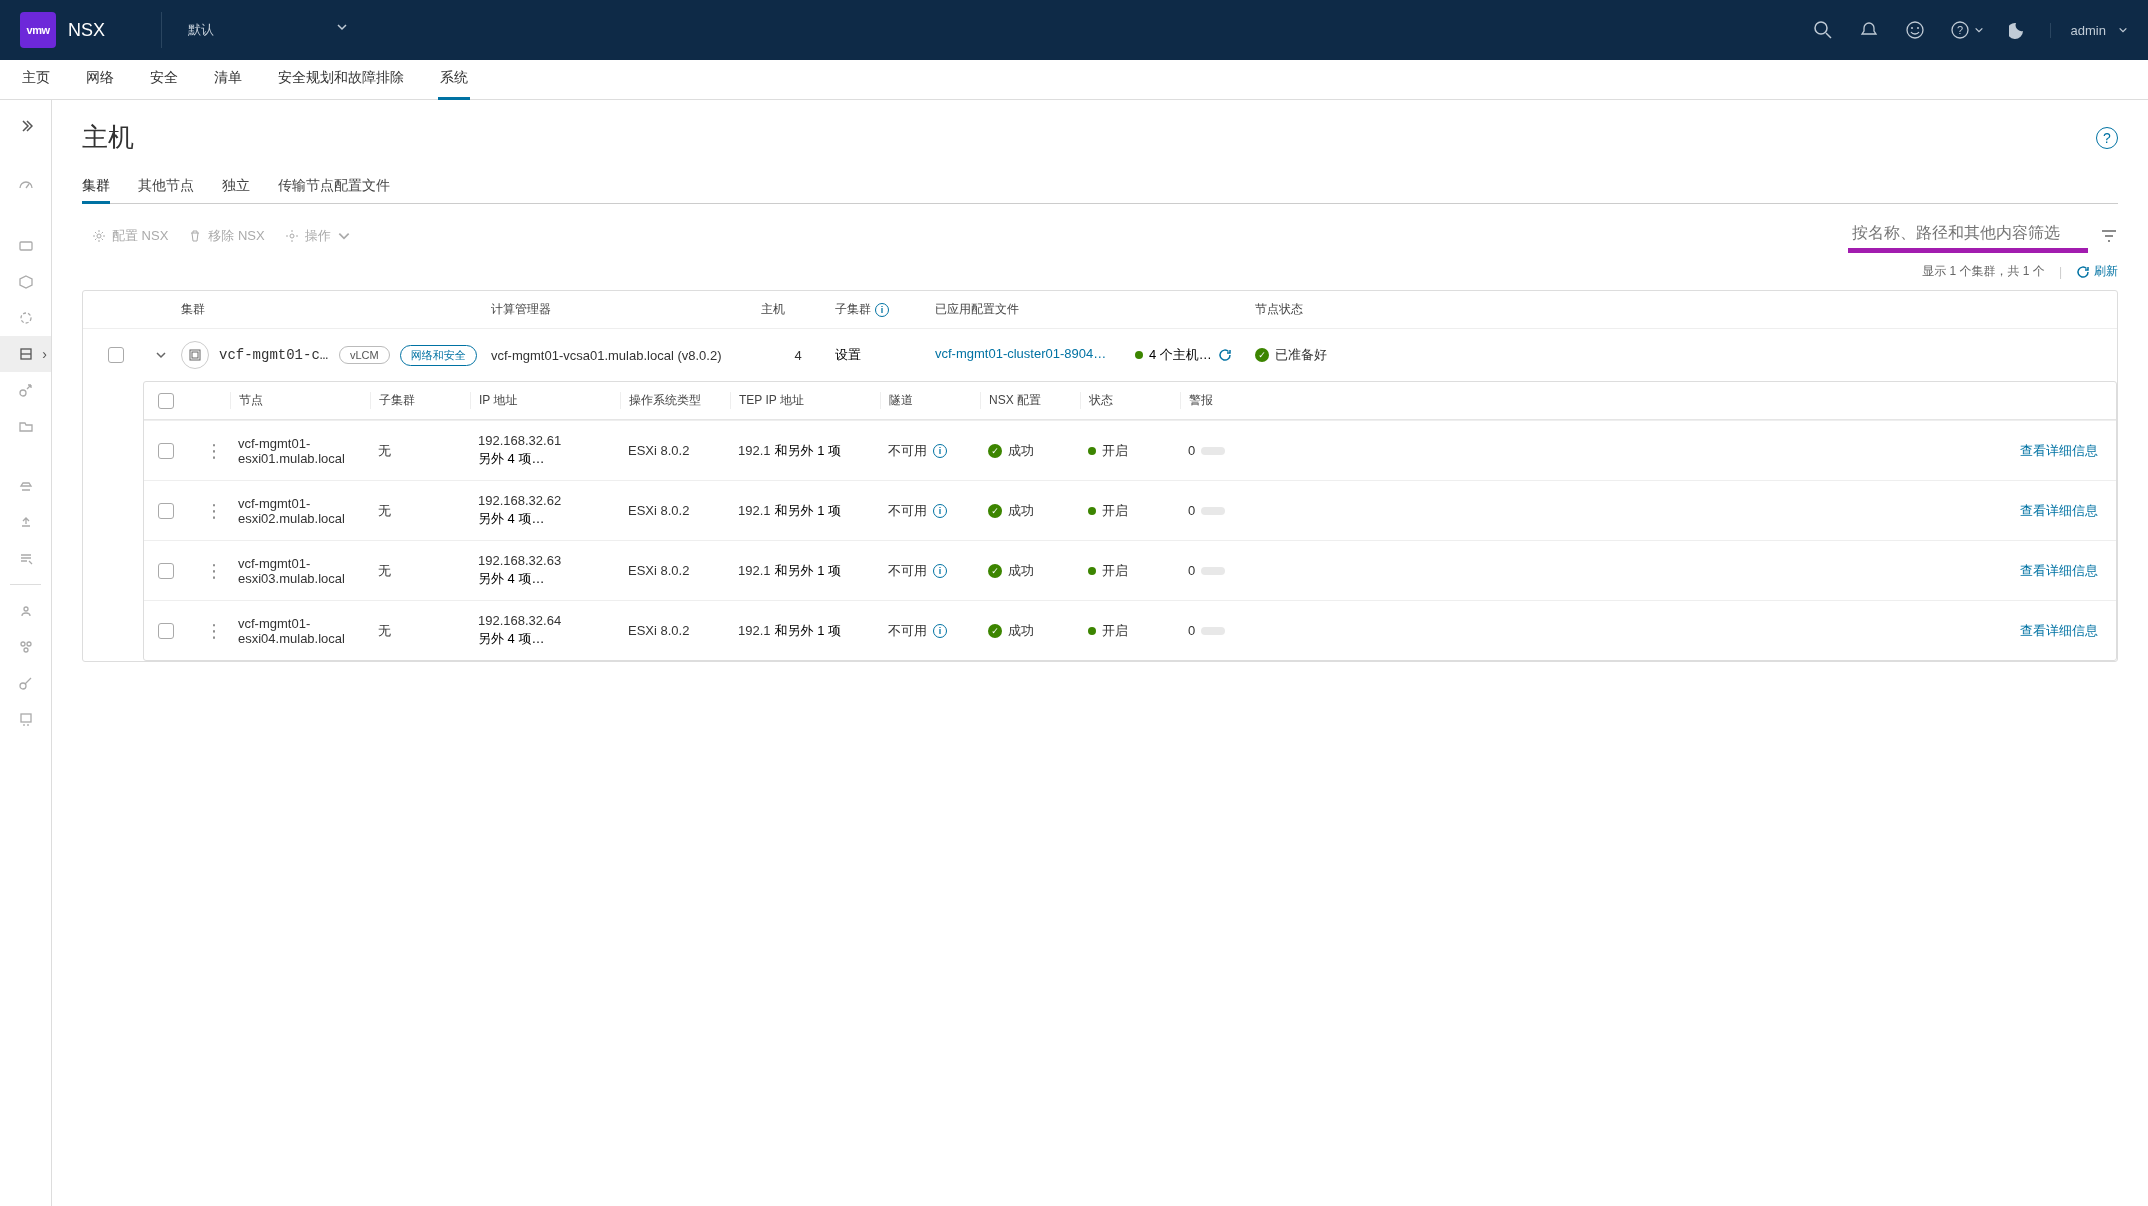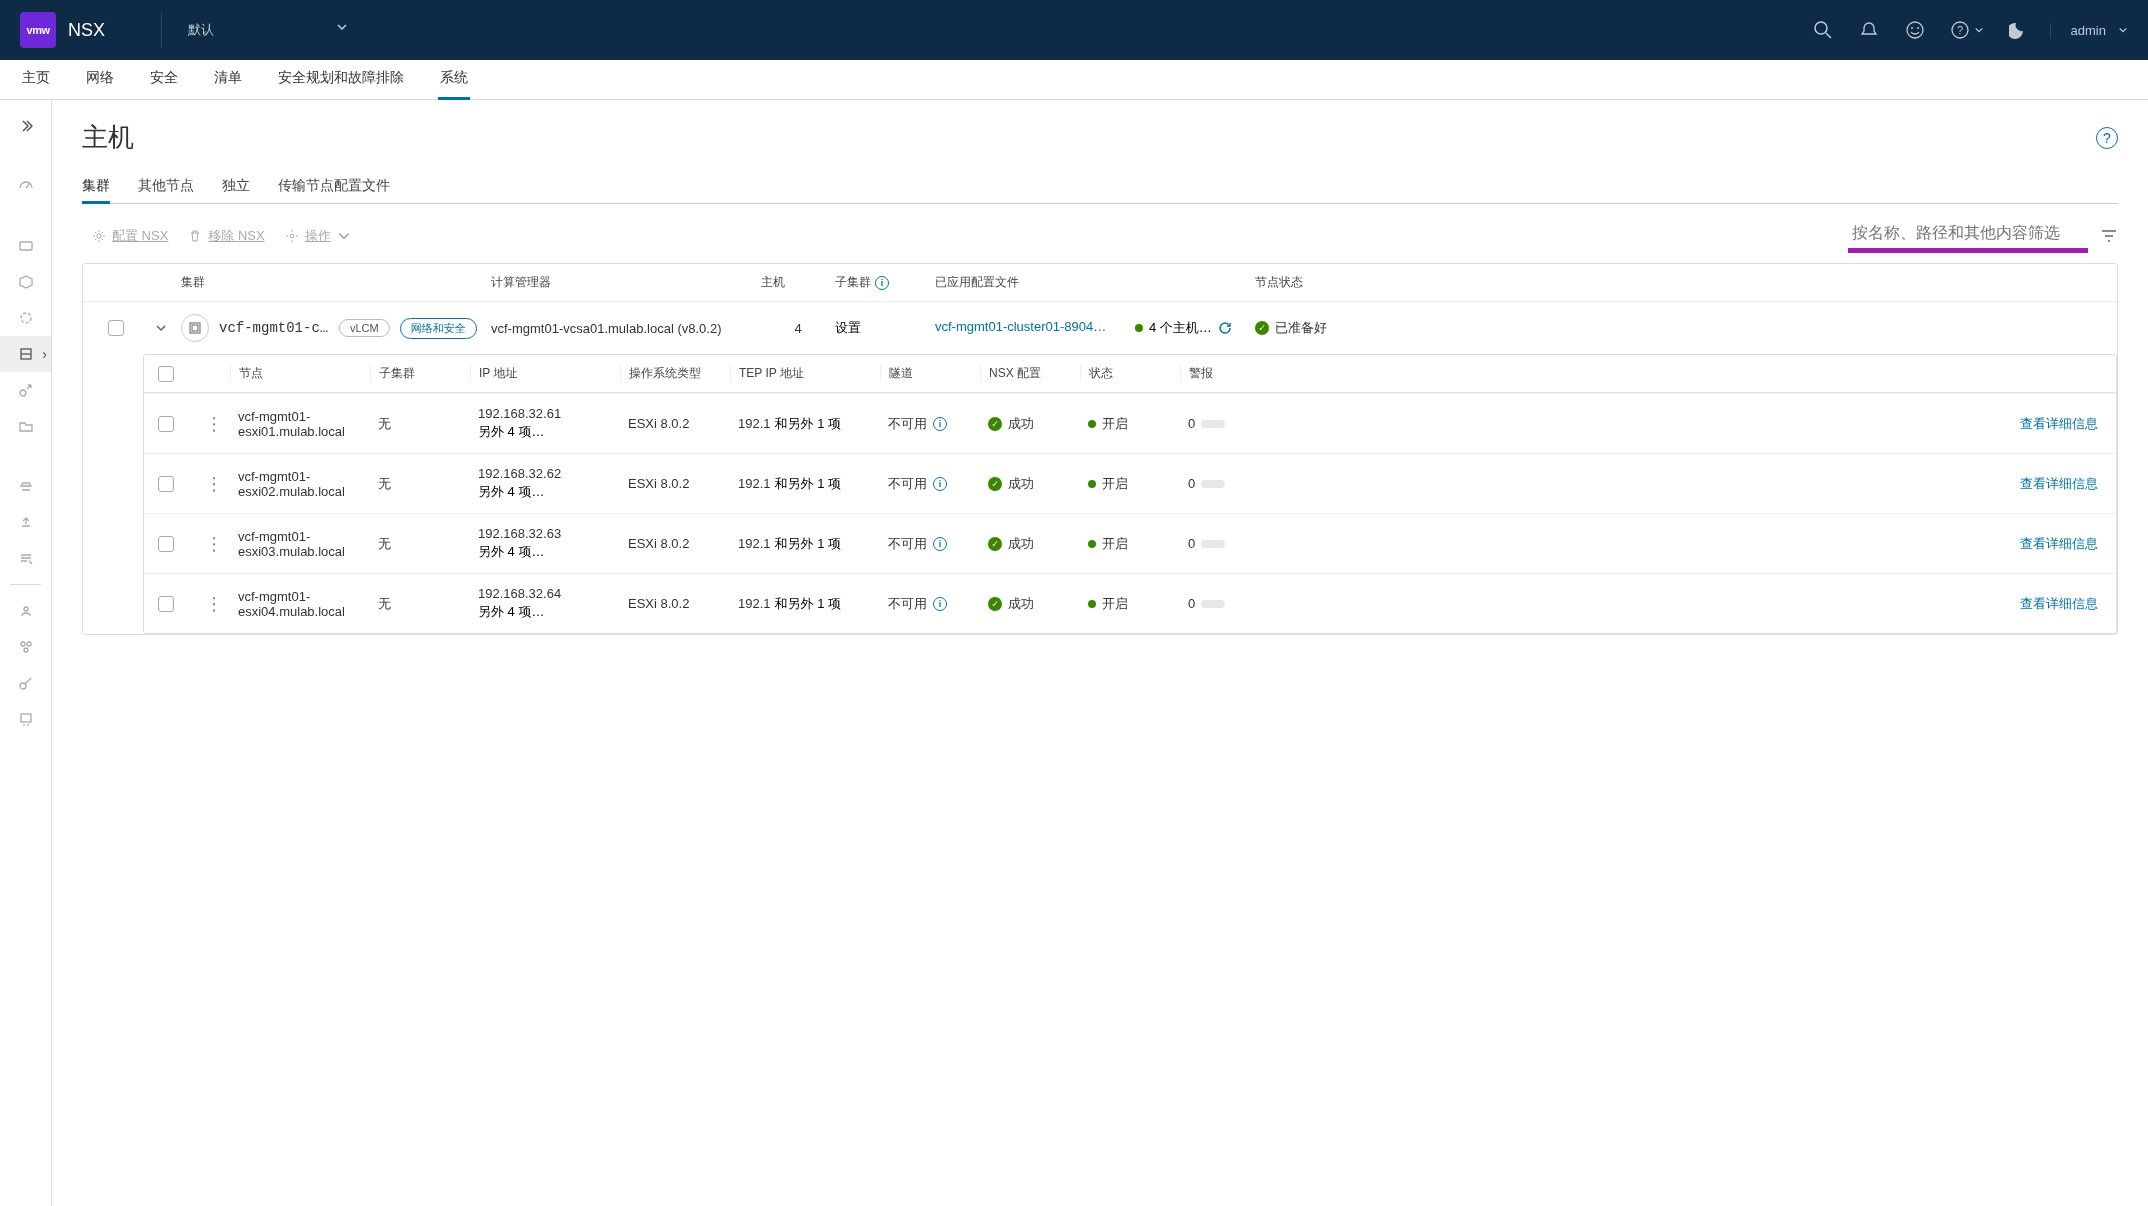--- a/index.html
+++ b/index.html
@@ -35,21 +35,21 @@
 .main-content { flex: 1; padding: 20px 30px; overflow: auto; }
 .page-title-row { display: flex; align-items: center; justify-content: space-between; margin-bottom: 16px; }
 .page-title { font-size: 26px; font-weight: 400; }
 .help-icon { width: 22px; height: 22px; border: 1.5px solid #0072a3; border-radius: 50%; display: flex; align-items: center; justify-content: center; color: #0072a3; font-size: 14px; cursor: pointer; }
 
 .sub-tabs { display: flex; gap: 28px; border-bottom: 1px solid #ccc; margin-bottom: 14px; }
 .sub-tab { padding: 6px 0; cursor: pointer; font-size: 14px; color: #444; border-bottom: 3px solid transparent; margin-bottom: -1px; }
 .sub-tab.active { border-bottom-color: #0072a3; color: #222; font-weight: 500; }
 
 .toolbar { display: flex; align-items: center; margin-bottom: 10px; }
-.tb-btn { display: flex; align-items: center; gap: 6px; padding: 6px 10px; color: #aaa; cursor: pointer; font-size: 13px; text-decoration: underline; }
+.tb-btn { display: flex; align-items: center; gap: 6px; padding: 6px 10px; color: #aaa; cursor: pointer; font-size: 13px; }
 .tb-btn svg { width: 14px; height: 14px; }
 .tb-spacer { flex: 1; }
 .filter-input { border: none; border-bottom: 5px solid #a21caf; padding: 6px 4px; width: 240px; font-size: 16px; outline: none; }
 .filter-icon { margin-left: 12px; color: #666; cursor: pointer; }
 
 .count-row { display: flex; justify-content: flex-end; align-items: center; gap: 14px; font-size: 12px; color: #666; margin-bottom: 10px; }
 .refresh-link { color: #0072a3; cursor: pointer; display: flex; align-items: center; gap: 4px; }
 
 
 .outer-table { border: 1px solid #ddd; border-radius: 3px; }
@@ -292,20 +292,30 @@
       </div>
       <div class="tb-spacer"></div>
       <input class="filter-input" placeholder="按名称、路径和其他内容筛选" style="">
       <div class="filter-icon">
         <svg width="18" height="18" viewBox="0 0 18 18">
             <path d="M2 4h14M5 9h8M8 14h2" stroke="currentColor" stroke-width="1.5"></path>
           </svg>
       </div>
     </div>
 
+    <div class="count-row">
+      <span>显示 1 个集群，共 1 个</span>
+      <span style="color:#ccc">|</span>
+      <span class="refresh-link">
+        <svg width="14" height="14" viewBox="0 0 14 14">
+            <path d="M12 7a5 5 0 1 1-1.5-3.5M12 2v3h-3" stroke="#0072a3" stroke-width="1.5" fill="none"></path>
+          </svg>
+        <span>刷新</span>
+      </span>
+    </div>
 
     <div class="outer-table">
       <div class="outer-header">
         <div></div>
         <div></div>
         <div>集群</div>
         <div>计算管理器</div>
         <div>主机</div>
         <div class="col-info">
           <span>子集群</span>

